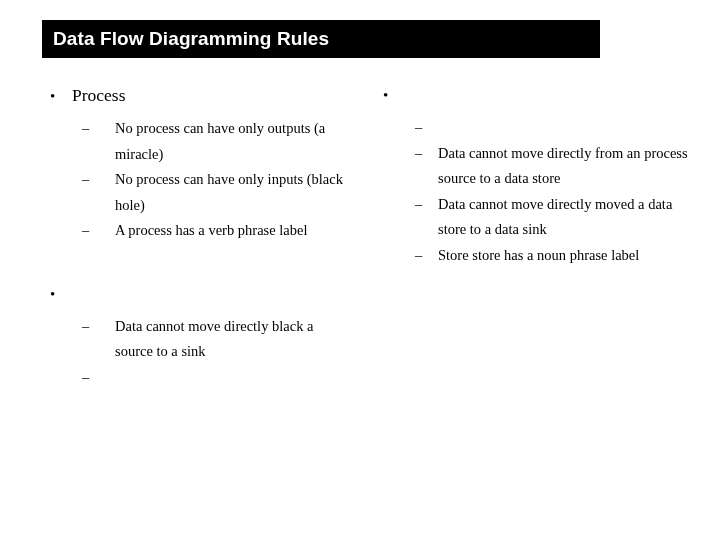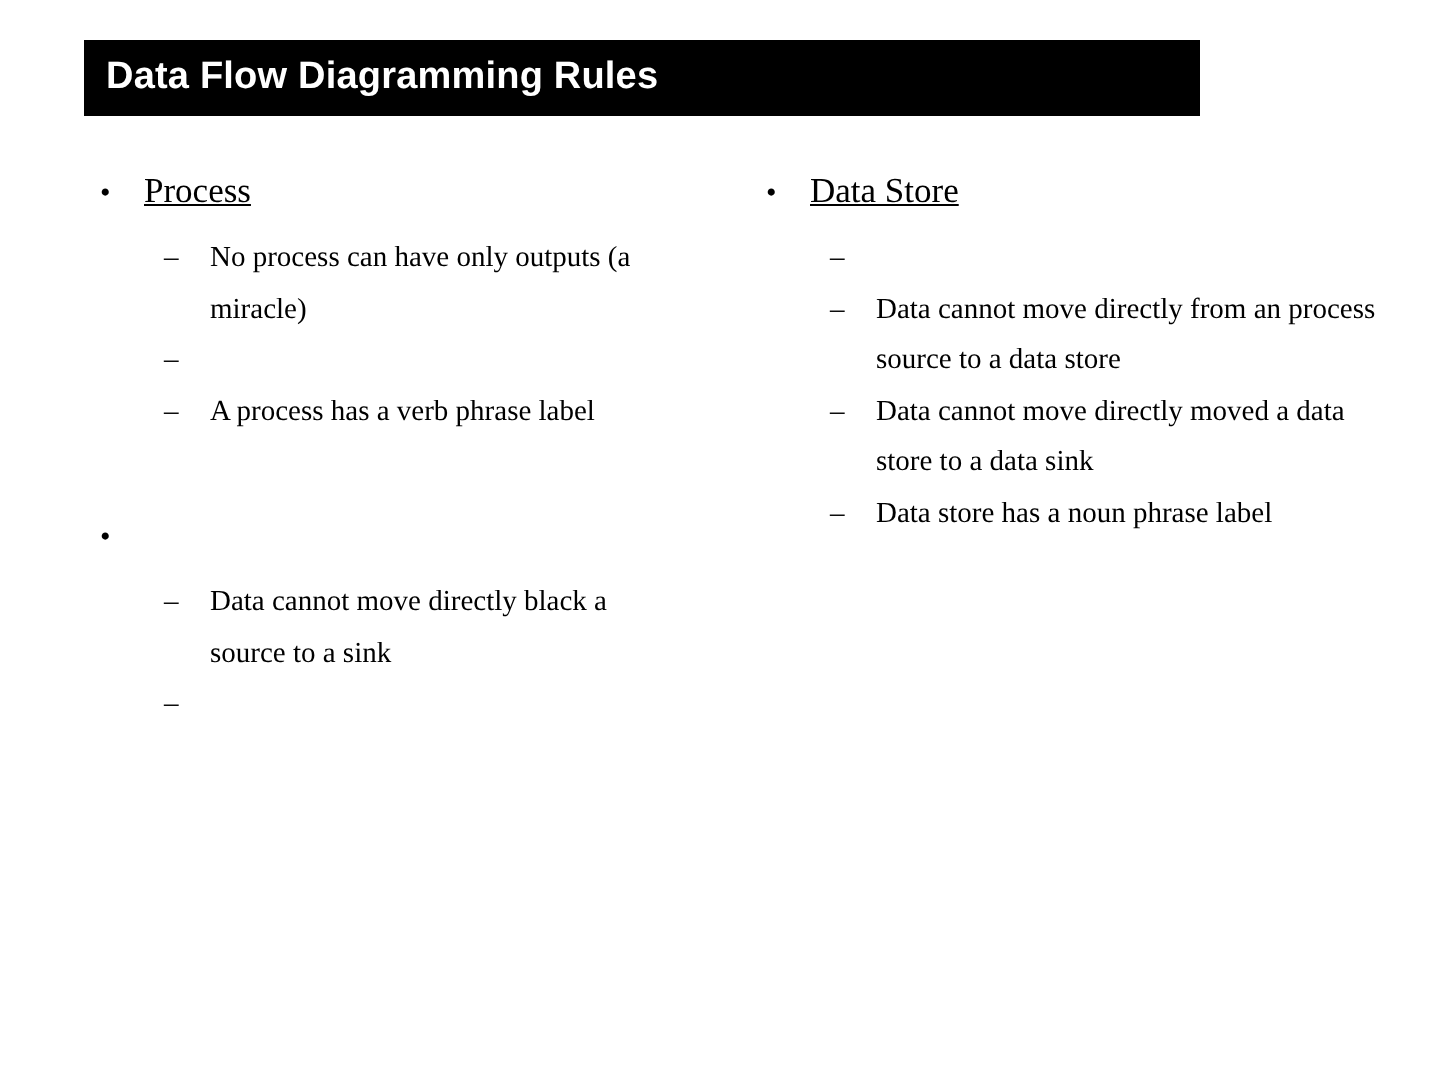--- a/index.html
+++ b/index.html
@@ -70,21 +70,20 @@
   }
   .bullet-dot {
     width: 22px;
     flex: 0 0 22px;
     text-align: left;
     font-size: 15px;
     line-height: 22px;
   }
   .l1-label {
     white-space: nowrap;
-    text-decoration: underline;
   }
 
   
   .sublist {
     list-style: none;
     margin: 0;
     padding: 0;
   }
   .subitem {
     display: flex;
@@ -99,21 +98,21 @@
     text-align: left;
     line-height: 25.5px;
   }
   .subitem-text {
     flex: 1 1 auto;
   }
 
   
   .column-left  .group-l1     { margin-left: 6px; }
   .column-left  .sublist      { margin-left: 38px; }
-  .column-left  .subitem-text { max-width: 228px; }
+  .column-left  .subitem-text { max-width: 228px; margin-left: 10px; }
 
   
   .column-right .group-l1     { margin-left: 6px; }
   .column-right .sublist      { margin-left: 38px; }
   .column-right .subitem-text { max-width: 262px; }
 
   .spacer-block { height: 12px; }
 </style>
 </head>
 <body>
@@ -133,20 +132,21 @@
           <span class="bullet-dot">•</span>
           <span class="l1-label">Process</span>
         </div>
         <ul class="sublist" style="margin-top:9px;">
           <li class="subitem">
             <span class="bullet-dash">–</span>
             <span class="subitem-text">No process can have only outputs (a miracle)</span>
           </li>
           <li class="subitem">
             <span class="bullet-dash">–</span>
+            <span class="subitem-text">No process can have only inputs (black hole)</span>
           </li>
           <li class="subitem">
             <span class="bullet-dash">–</span>
             <span class="subitem-text">A process has a verb phrase label</span>
           </li>
         </ul>
       </div>
 
       <div class="spacer-block"></div>
 
@@ -165,37 +165,36 @@
         </ul>
       </div>
 
     </div>
 
     <div class="column column-right">
 
       <div class="group" style="margin-top:26px;">
         <div class="group-l1">
           <span class="bullet-dot">•</span>
-          <span class="l1-label">Data Store</span>
         </div>
         <ul class="sublist" style="margin-top:9px;">
           <li class="subitem">
             <span class="bullet-dash">–</span>
           </li>
           <li class="subitem">
             <span class="bullet-dash">–</span>
             <span class="subitem-text">Data cannot move directly from an process source to a data store</span>
           </li>
           <li class="subitem">
             <span class="bullet-dash">–</span>
             <span class="subitem-text">Data cannot move directly moved a data store to a data sink</span>
           </li>
           <li class="subitem">
             <span class="bullet-dash">–</span>
-            <span class="subitem-text">Data store has a noun phrase label</span>
+            <span class="subitem-text">Store store has a noun phrase label</span>
           </li>
         </ul>
       </div>
 
     </div>
 
   </div>
 </div>
 
 </body></html>

